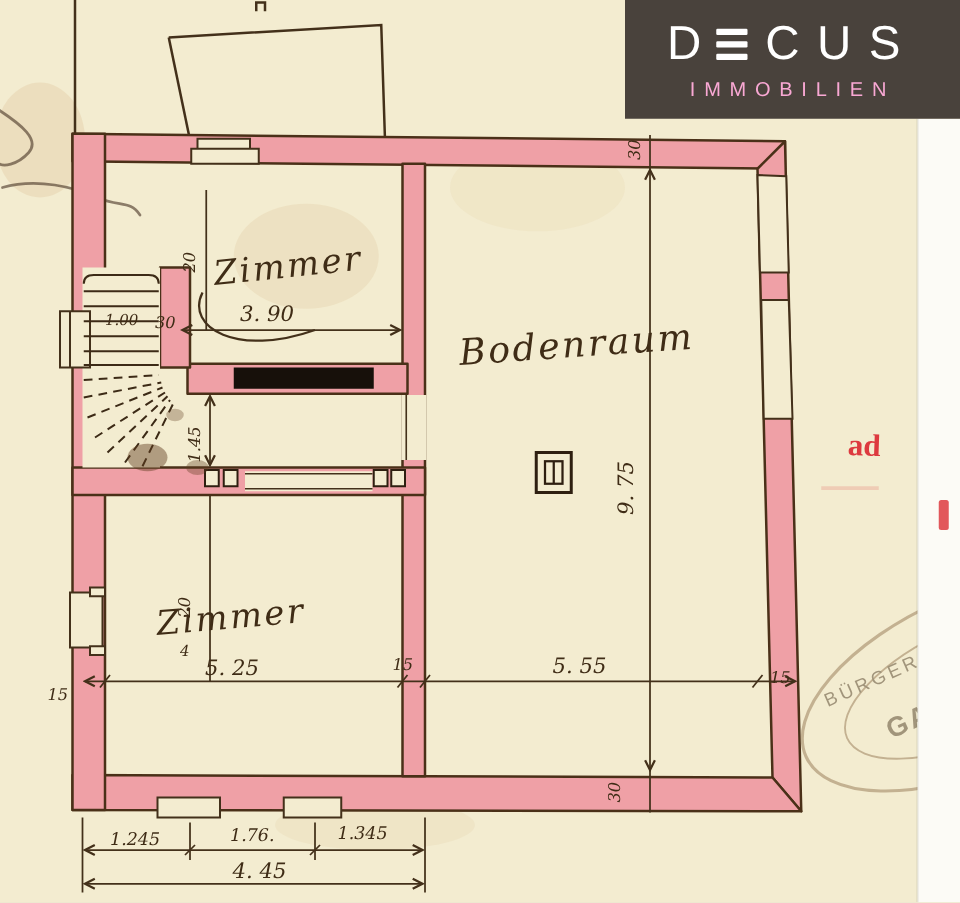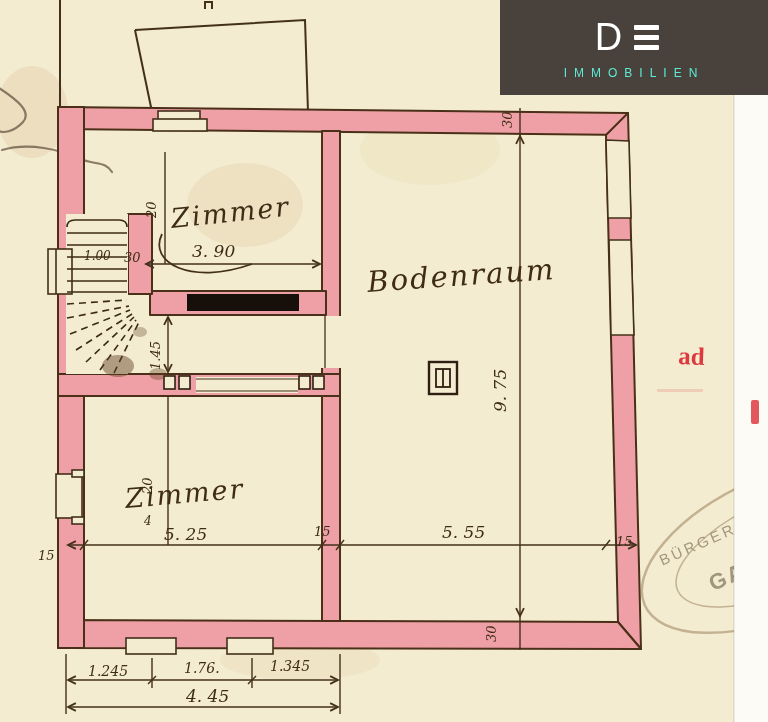--- a/index.html
+++ b/index.html
@@ -9,21 +9,21 @@
   
   .logo{position:absolute;left:500px;top:0;width:268px;height:95px;background:#49423c;
         display:flex;flex-direction:column;align-items:center;justify-content:center;
         font-family:"Liberation Sans",sans-serif;}
   .logo-row{display:flex;align-items:center;height:44px;}
   .logo-letter{color:#ffffff;font-size:38px;font-weight:400;letter-spacing:14px;line-height:1;}
   .logo-letter.first{letter-spacing:0;margin-right:12px;}
   .logo-ebars{display:inline-flex;flex-direction:column;justify-content:center;gap:5px;
               width:25px;margin-right:14px;}
   .logo-ebars i{display:block;height:5px;background:#ffffff;border-radius:1px;}
-  .logo-sub{color:#5eead4;font-size:12px;letter-spacing:7px;margin-top:7px;font-weight:400;}
+  .logo-sub{color:#f9a8d4;font-size:16px;letter-spacing:7px;margin-top:7px;font-weight:400;}
   
   text{font-family:"DejaVu Serif",serif;font-style:italic;fill:#3f2c16;}
   .room{font-size:27px;letter-spacing:2px;}
   .room-lg{font-size:29px;letter-spacing:2px;}
   .hw-md{font-size:17px;}
   .hw-sm{font-size:13px;}
   .hw-xs{font-size:12px;}
   .hw-ch{font-size:14px;}
   .stamp-oval-text{font-family:"Liberation Sans",sans-serif;font-style:normal;}
   .red-note{font-family:"Liberation Serif",serif;font-style:normal;font-weight:bold;
@@ -200,17 +200,18 @@
 </svg>
 
 <div class="logo">
   <div class="logo-row">
     <span class="logo-letter first">D</span>
     <span class="logo-ebars">
           <i></i>
           <i></i>
           <i></i>
         </span>
+    <span class="logo-letter">CUS</span>
   </div>
   <div class="logo-sub">IMMOBILIEN</div>
 </div>
 
 </div>
 
 </body></html>

